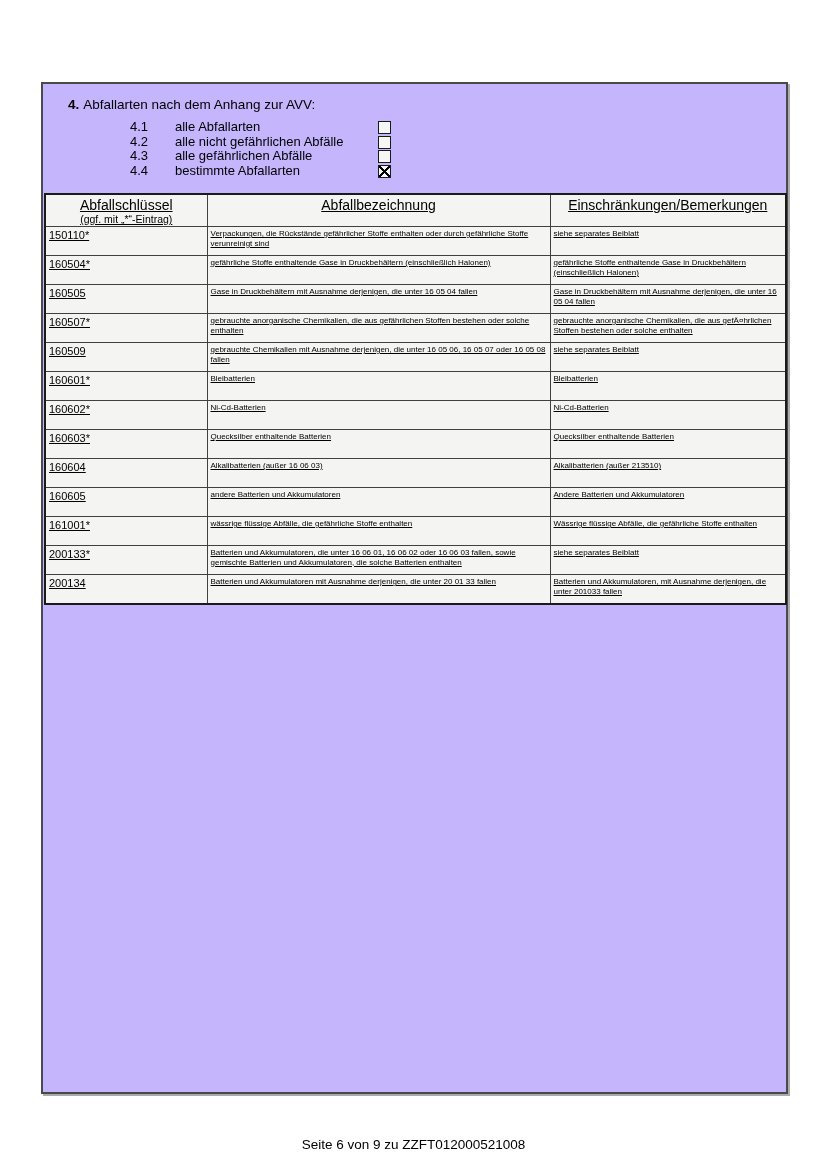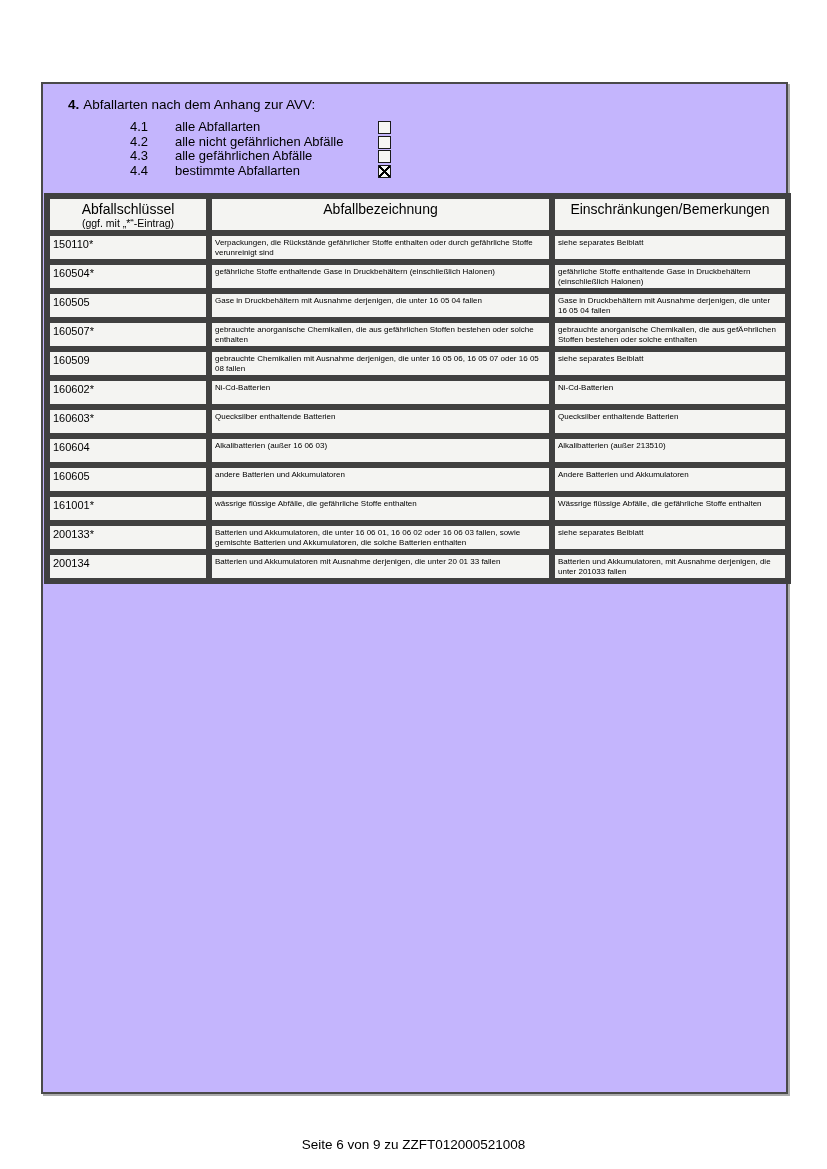--- a/index.html
+++ b/index.html
@@ -32,21 +32,21 @@
     background-image:
       linear-gradient(to top right, transparent calc(50% - 0.8px), #000 calc(50% - 0.8px), #000 calc(50% + 0.8px), transparent calc(50% + 0.8px)),
       linear-gradient(to bottom right, transparent calc(50% - 0.8px), #000 calc(50% - 0.8px), #000 calc(50% + 0.8px), transparent calc(50% + 0.8px));
   }
   table.waste-table {
     position:absolute; left:1px; top:109px; width:743px;
     border-collapse:collapse; table-layout:fixed;
     background:#f4f4f2; border:2px solid #1a1a1a;
   }
   .waste-table th, .waste-table td {
-    border:6px solid #404040; overflow:hidden;
+    border:1px solid #404040; overflow:hidden;text-decoration:underline;
   }
   .waste-table thead tr { height:29px; }
   .waste-table thead th {
     vertical-align:top; text-align:center; font-weight:normal; padding-top:2px;
   }
   .hdr-big { font-size:14px; line-height:16px; }
   .hdr-small { font-size:10.5px; line-height:12px; }
   .waste-table tbody tr { height:29px; }
   .waste-table tbody td { vertical-align:top; padding:2px 4px 1px 3px; }
   .code-cell { font-size:11px; line-height:12px; }
@@ -124,20 +124,25 @@
         <td class="code-cell">160507*</td>
         <td class="desc-cell">gebrauchte anorganische Chemikalien, die aus gefährlichen Stoffen bestehen oder solche enthalten</td>
         <td class="desc-cell">gebrauchte anorganische Chemikalien, die aus gefÄ¤hrlichen Stoffen bestehen oder solche enthalten</td>
       </tr>
       <tr>
         <td class="code-cell">160509</td>
         <td class="desc-cell">gebrauchte Chemikalien mit Ausnahme derjenigen, die unter 16 05 06, 16 05 07 oder 16 05 08 fallen</td>
         <td class="desc-cell">siehe separates Beiblatt</td>
       </tr>
       <tr>
+        <td class="code-cell">160601*</td>
+        <td class="desc-cell">Bleibatterien</td>
+        <td class="desc-cell">Bleibatterien</td>
+      </tr>
+      <tr>
         <td class="code-cell">160602*</td>
         <td class="desc-cell">Ni-Cd-Batterien</td>
         <td class="desc-cell">Ni-Cd-Batterien</td>
       </tr>
       <tr>
         <td class="code-cell">160603*</td>
         <td class="desc-cell">Quecksilber enthaltende Batterien</td>
         <td class="desc-cell">Quecksilber enthaltende Batterien</td>
       </tr>
       <tr>

